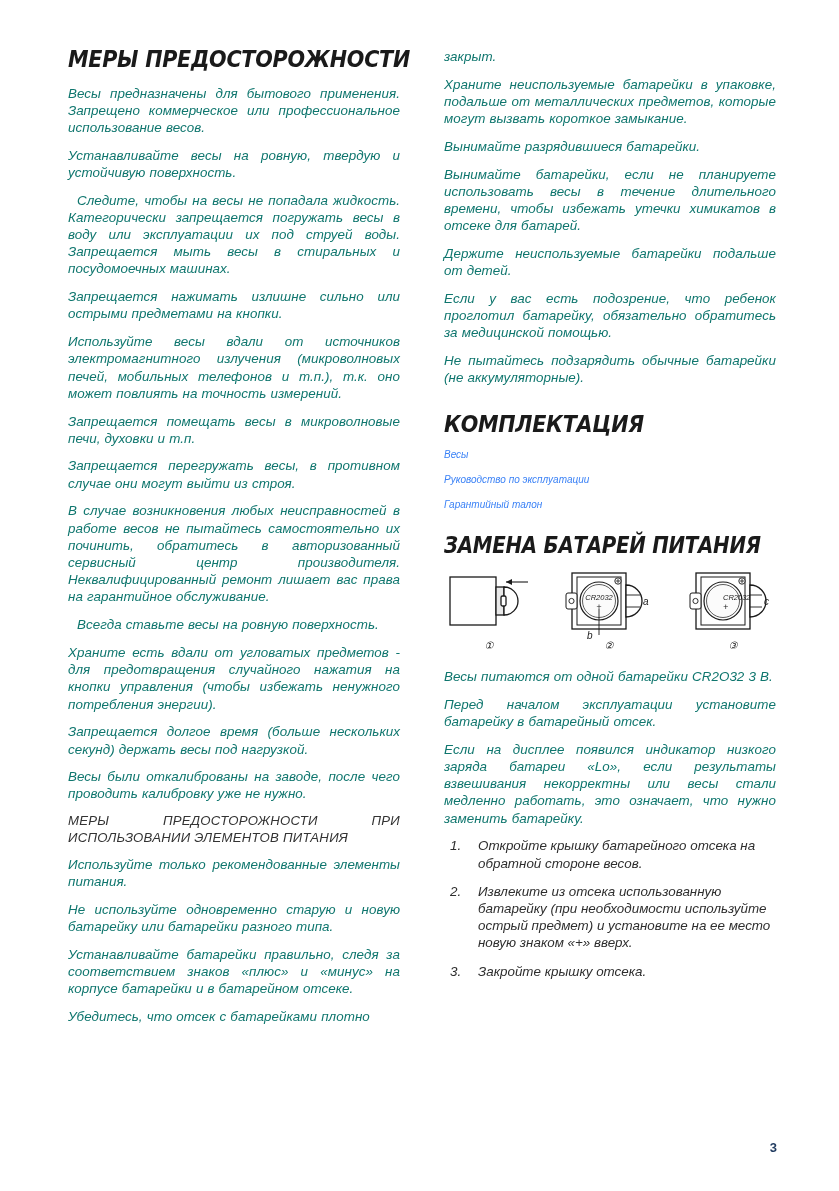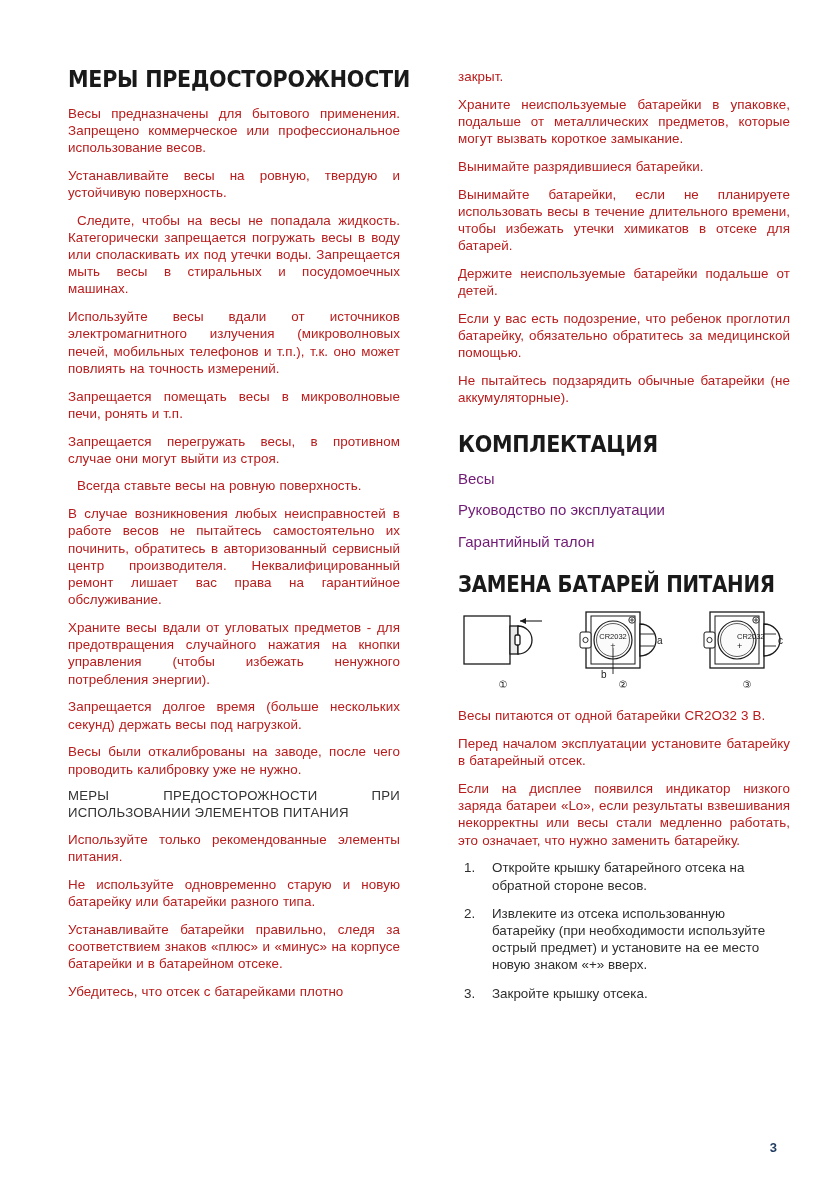--- a/index.html
+++ b/index.html
@@ -16,25 +16,26 @@
     position: relative;
     width: 839px;
     height: 1191px;
     background: #ffffff;
     overflow: hidden;
     box-sizing: border-box;
   }
   .columns {
     position: absolute;
     left: 68px;
-    top: 68px;
+    top: 48px;
     width: 706px;
     height: 1060px;
     display: flex;
-    gap: 58px;
+    gap: 44px;
+    font-style: italic;
   }
   .col {
     width: 332px;
     flex: 0 0 332px;
   }
 
   h1.section-title {
     font-family: "DejaVu Sans", sans-serif;
     font-weight: 700;
     font-size: 23.5px;
@@ -59,38 +60,38 @@
     text-align: justify;
     text-align-last: left;
     letter-spacing: 0.25px;
   }
   p.body {
     font-size: 13.4px;
     line-height: 1.285;
     margin: 0 0 10.5px 0;
     text-align: justify;
     text-align-last: left;
-    color: #b91c1c;
+    color: #0f766e;
     letter-spacing: 0.05px;
     word-spacing: 0.3px;
   }
   p.body.indent {
     text-indent: 9px;
   }
   p.body.last {
     margin-bottom: 16px;
   }
   .gap-before {
     margin-top: 24px;
   }
   .pack-list p {
-    font-size: 15px;
+    font-size: 10px;
     line-height: 1.285;
     margin: 0 0 12px 0;
-    color: #701a75;
+    color: #3b82f6;
     text-align: left;
   }
   ol.steps {
     margin: 2px 0 0 0;
     padding: 0;
     list-style: none;
   }
   ol.steps li {
     position: relative;
     padding-left: 34px;
@@ -125,27 +126,28 @@
 <body>
 
 <div class="page">
   <div class="columns">
 
     <div class="col">
       <h1 class="section-title">МЕРЫ ПРЕДОСТОРОЖНОСТИ</h1>
 
       <p class="body">Весы предназначены для бытового применения. Запрещено коммерческое или профессиональное использование весов.</p>
       <p class="body">Устанавливайте весы на ровную, твердую и устойчивую поверхность.</p>
-      <p class="body indent">Следите, чтобы на весы не попадала жидкость. Категорически запрещается погружать весы в воду или споласкивать их под утечки воды. Запрещается мыть весы в стиральных и посудомоечных машинах.</p>
+      <p class="body indent">Следите, чтобы на весы не попадала жидкость. Категорически запрещается погружать весы в воду или эксплуатации их под струей воды. Запрещается мыть весы в стиральных и посудомоечных машинах.</p>
+      <p class="body">Запрещается нажимать излишне сильно или острыми предметами на кнопки.</p>
       <p class="body">Используйте весы вдали от источников электромагнитного излучения (микроволновых печей, мобильных телефонов и т.п.), т.к. оно может повлиять на точность измерений.</p>
-      <p class="body">Запрещается помещать весы в микроволновые печи, ронять и т.п.</p>
+      <p class="body">Запрещается помещать весы в микроволновые печи, духовки и т.п.</p>
       <p class="body">Запрещается перегружать весы, в противном случае они могут выйти из строя.</p>
+      <p class="body">В случае возникновения любых неисправностей в работе весов не пытайтесь самостоятельно их починить, обратитесь в авторизованный сервисный центр производителя. Неквалифицированный ремонт лишает вас права на гарантийное обслуживание.</p>
       <p class="body indent">Всегда ставьте весы на ровную поверхность.</p>
-      <p class="body">В случае возникновения любых неисправностей в работе весов не пытайтесь самостоятельно их починить, обратитесь в авторизованный сервисный центр производителя. Неквалифицированный ремонт лишает вас права на гарантийное обслуживание.</p>
-      <p class="body">Храните весы вдали от угловатых предметов - для предотвращения случайного нажатия на кнопки управления (чтобы избежать ненужного потребления энергии).</p>
+      <p class="body">Храните есть вдали от угловатых предметов - для предотвращения случайного нажатия на кнопки управления (чтобы избежать ненужного потребления энергии).</p>
       <p class="body">Запрещается долгое время (больше нескольких секунд) держать весы под нагрузкой.</p>
       <p class="body">Весы были откалиброваны на заводе, после чего проводить калибровку уже не нужно.</p>
 
       <h2 class="sub-title gap-before">МЕРЫ ПРЕДОСТОРОЖНОСТИ ПРИ ИСПОЛЬЗОВАНИИ ЭЛЕМЕНТОВ ПИТАНИЯ</h2>
 
       <p class="body">Используйте только рекомендованные элементы питания.</p>
       <p class="body">Не используйте одновременно старую и новую батарейку или батарейки разного типа.</p>
       <p class="body">Устанавливайте батарейки правильно, следя за соответствием знаков «плюс» и «минус» на корпусе батарейки и в батарейном отсеке.</p>
       <p class="body last">Убедитесь, что отсек с батарейками плотно</p>
     </div>

